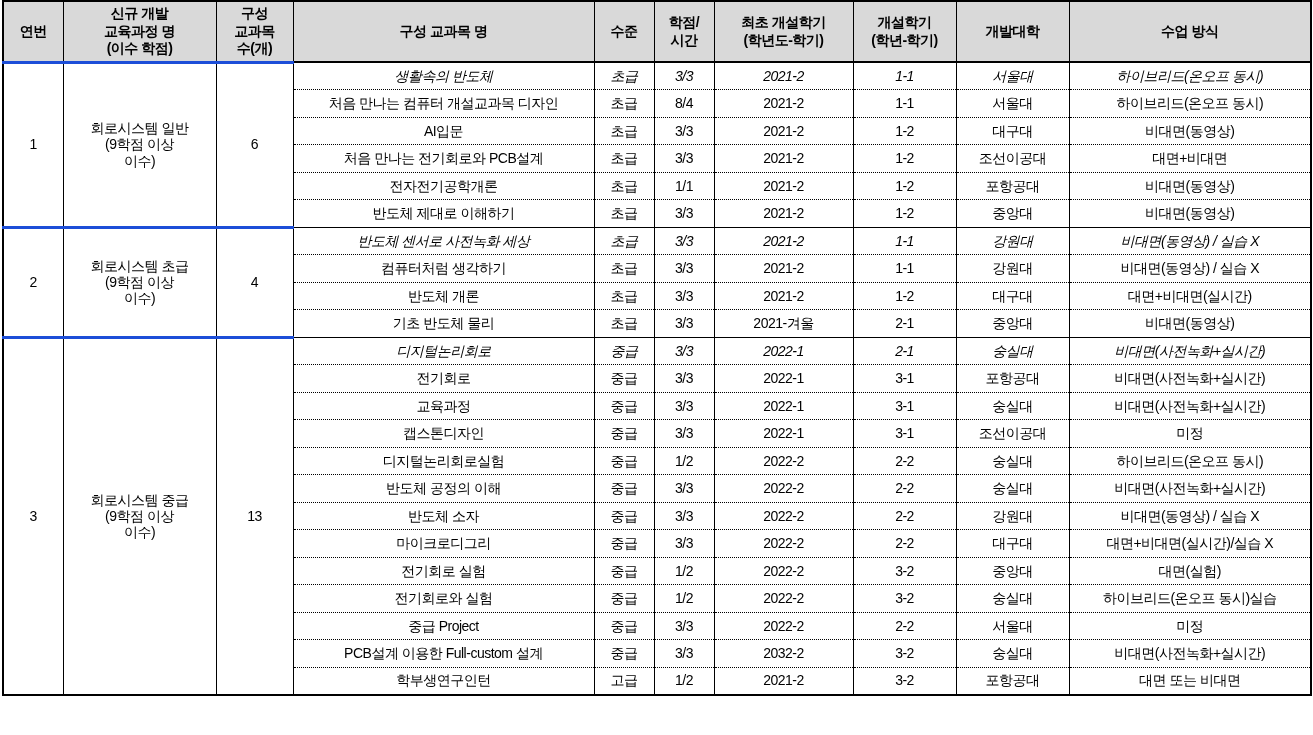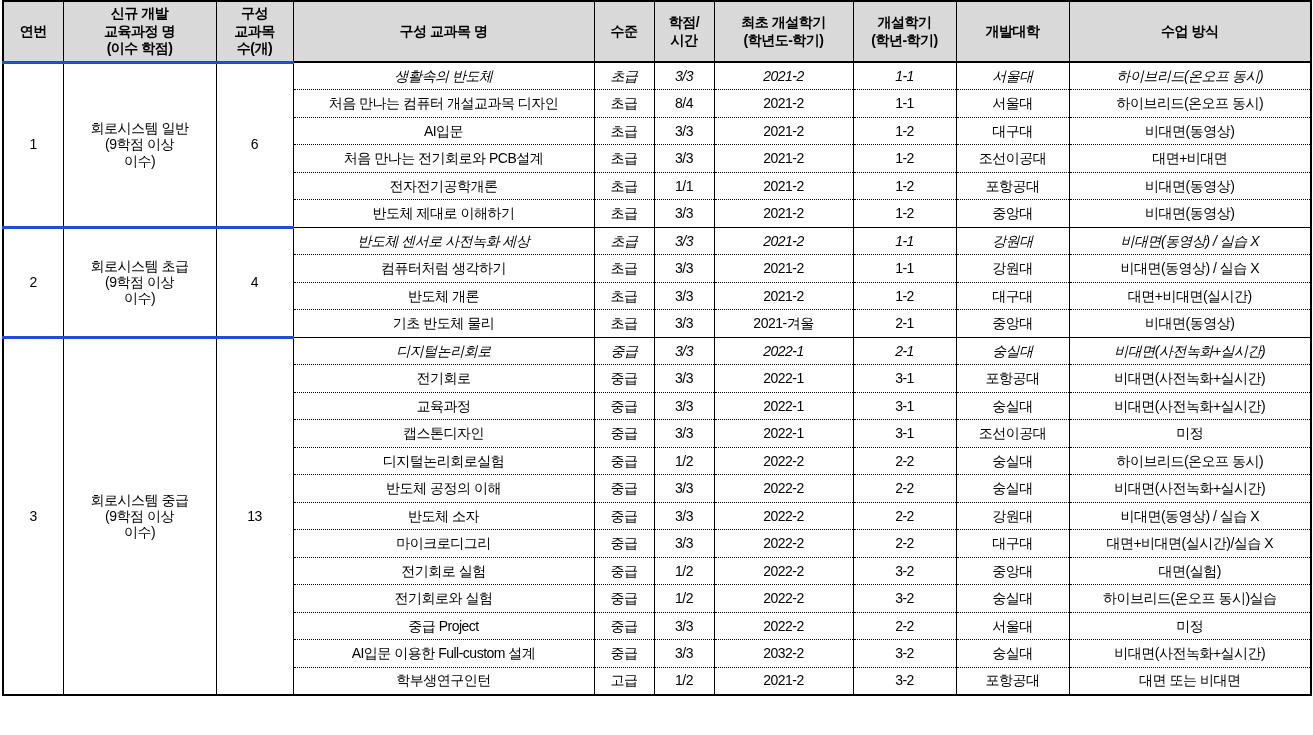--- a/index.html
+++ b/index.html
@@ -293,21 +293,21 @@
         <tr>
           <td class="dot">중급 Project</td>
           <td class="dot">중급</td>
           <td class="dot">3/3</td>
           <td class="dot">2022-2</td>
           <td class="dot">2-2</td>
           <td class="dot">서울대</td>
           <td class="dot">미정</td>
         </tr>
         <tr>
-          <td class="dot">AI입문 이용한 Full-custom 설계</td>
+          <td class="dot">PCB설계 이용한 Full-custom 설계</td>
           <td class="dot">중급</td>
           <td class="dot">3/3</td>
           <td class="dot">2032-2</td>
           <td class="dot">3-2</td>
           <td class="dot">숭실대</td>
           <td class="dot">비대면(사전녹화+실시간)</td>
         </tr>
         <tr>
           <td class="dot">학부생연구인턴</td>
           <td class="dot">고급</td>

